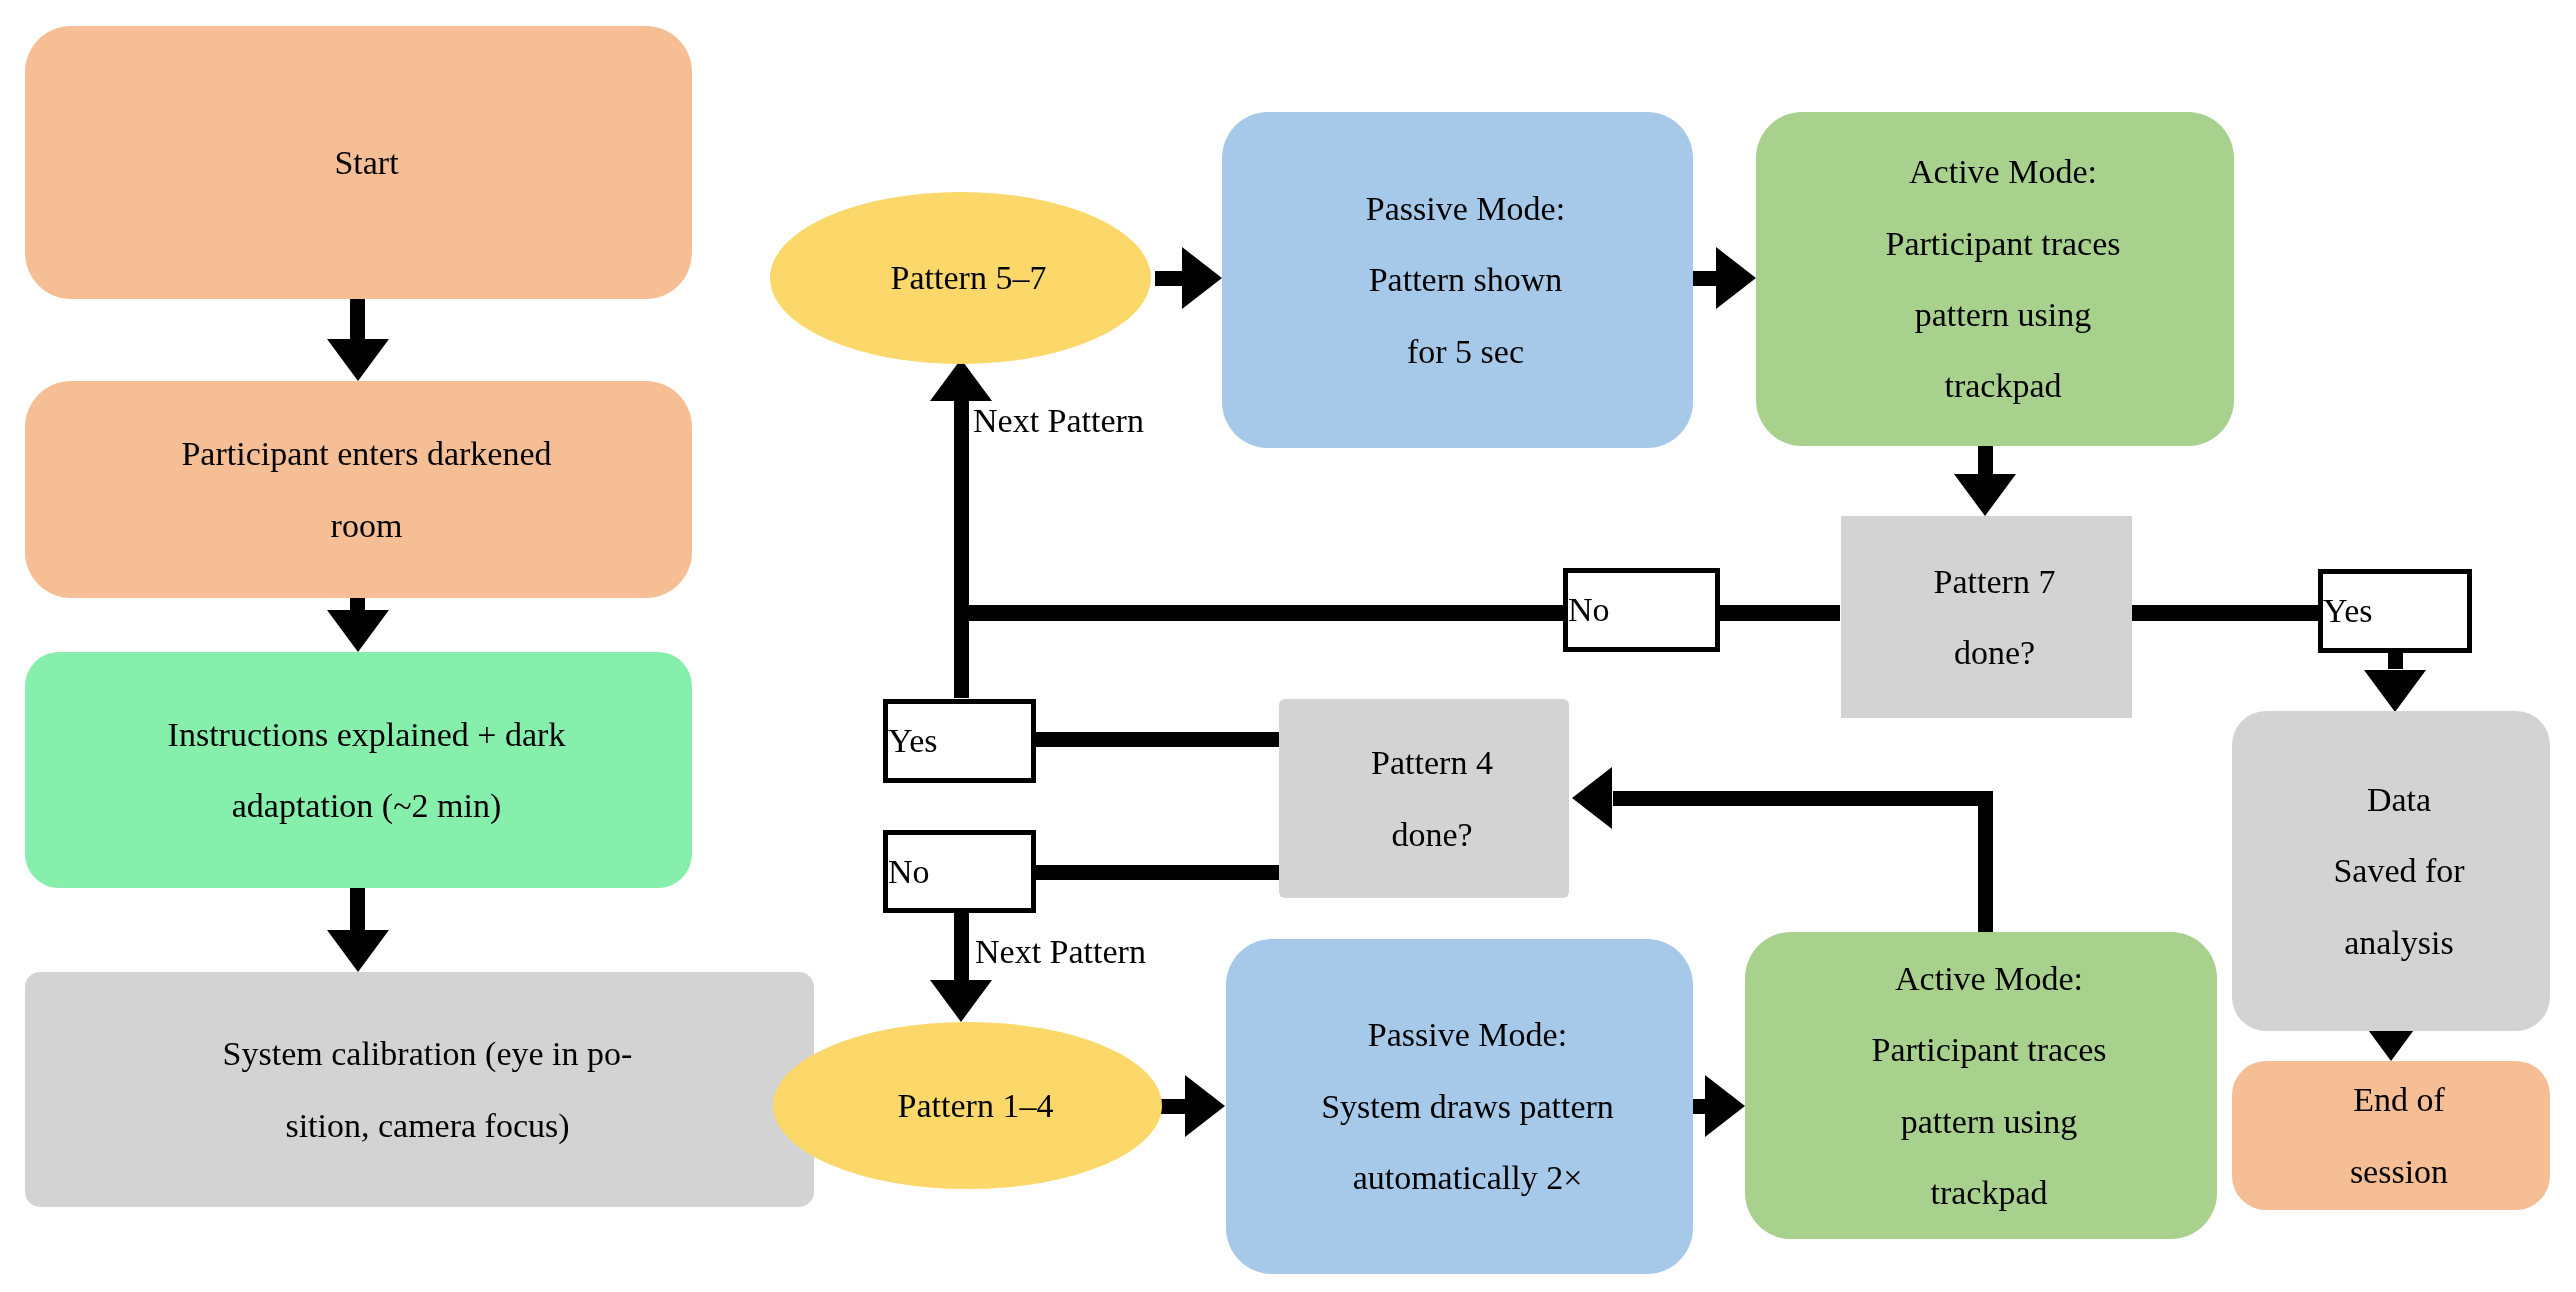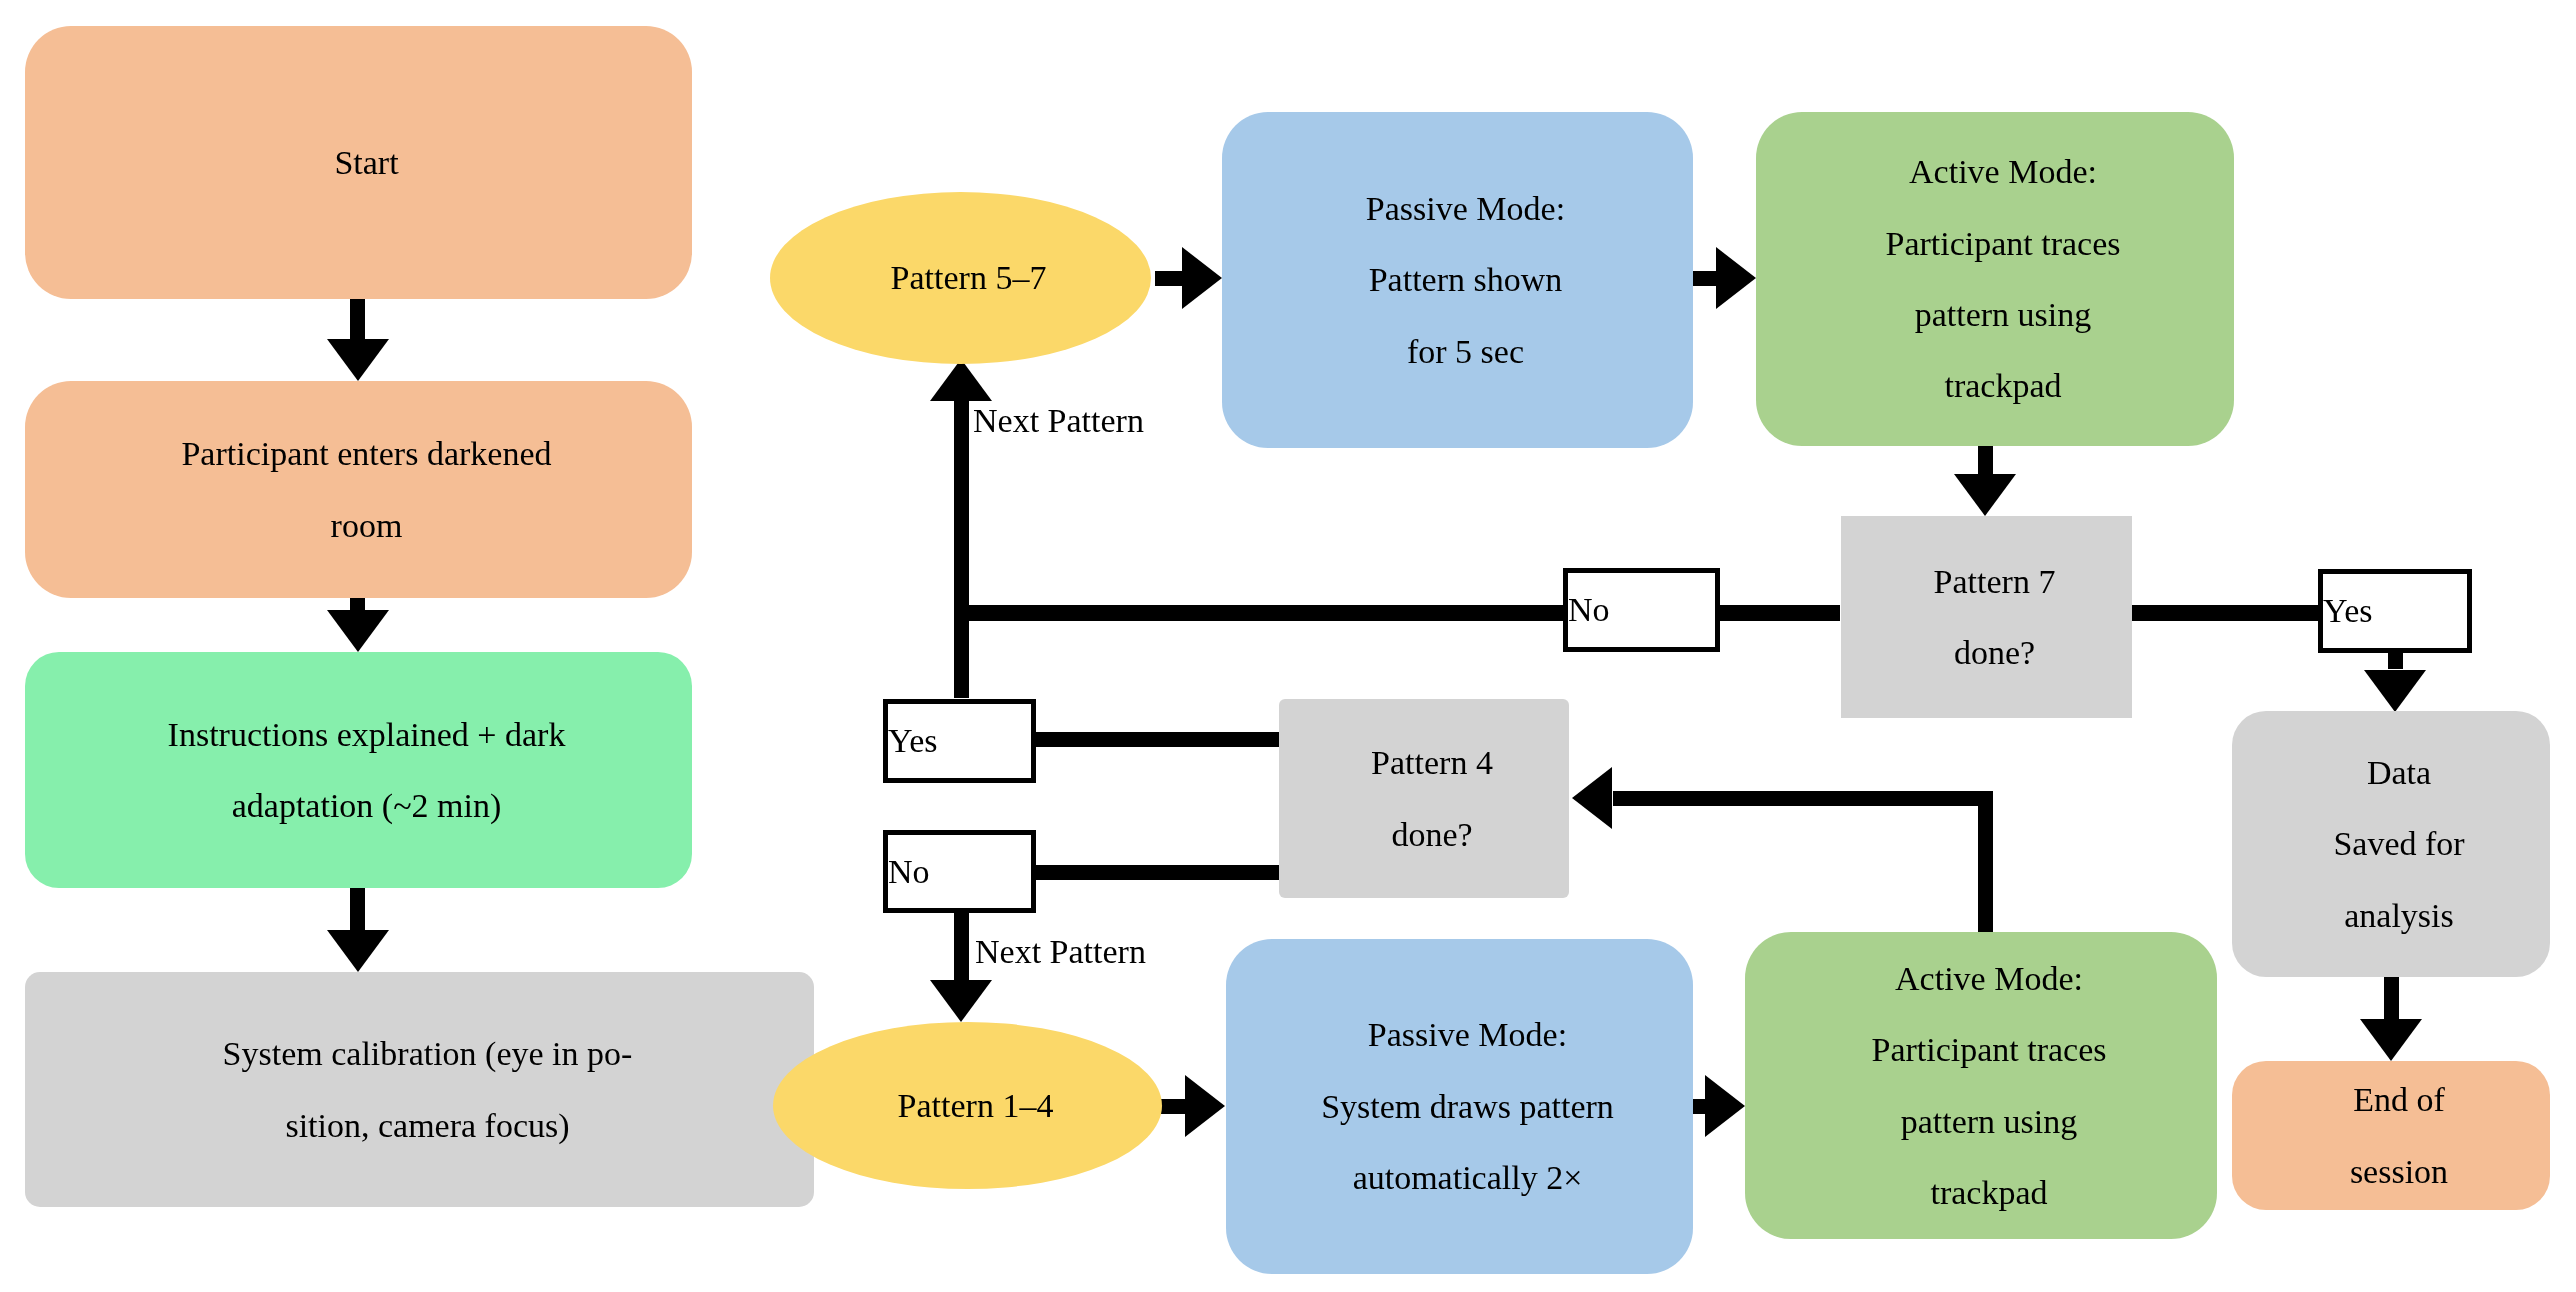--- a/index.html
+++ b/index.html
@@ -82,21 +82,21 @@
 Participant traces
 pattern using
 trackpad</span>
   </div>
 
   <div class="node" style="left: 1841px; top: 516px; width: 291px; height: 202px; background-color: rgb(211, 211, 211);">
     <span class="txt">Pattern 7
 done?</span>
   </div>
 
-  <div class="node round-md" style="left: 2232px; top: 711px; width: 318px; height: 266px; background-color: rgb(211, 211, 211);">
+  <div class="node round-md" style="left: 2232px; top: 711px; width: 318px; height: 320px; background-color: rgb(211, 211, 211);">
     <span class="txt">Data
 Saved for
 analysis</span>
   </div>
 
   <div class="node round-md" style="left: 2232px; top: 1061px; width: 318px; height: 149px; background-color: rgb(245, 190, 149);">
     <span class="txt">End of
 session</span>
   </div>
 

